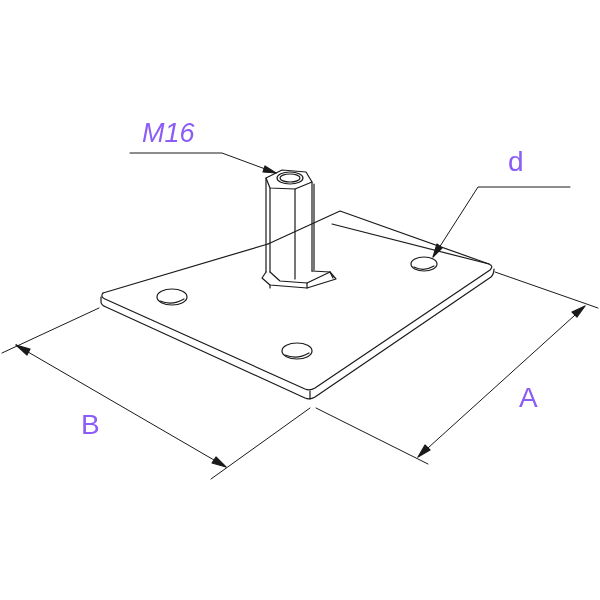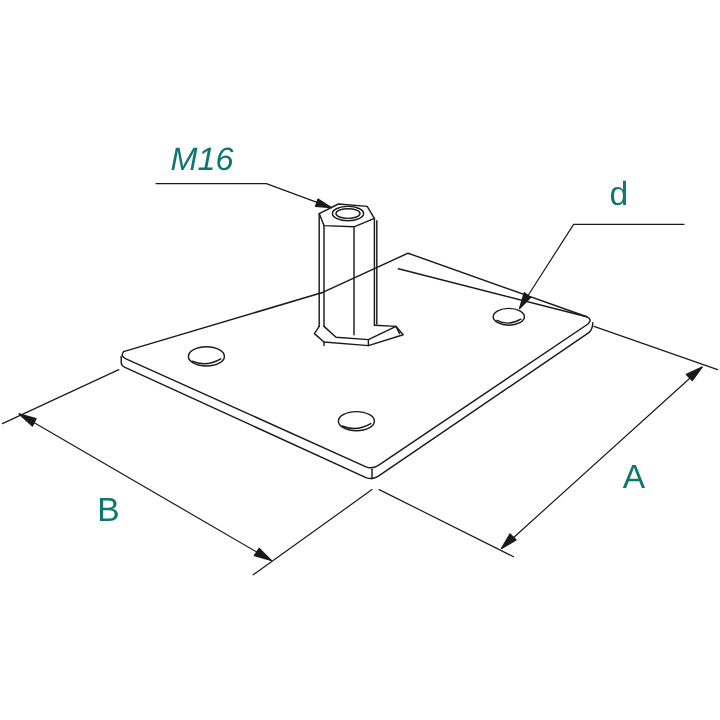--- a/index.html
+++ b/index.html
@@ -1,18 +1,18 @@
 <!DOCTYPE html>
 <html><head>
 <meta charset="utf-8">
 <style>
   html, body { margin:0; padding:0; background:#ffffff; }
   body { width:600px; height:600px; position:relative; overflow:hidden; }
   svg { position:absolute; left:0; top:0; }
-  .lbl { position:absolute; font-family:"Liberation Sans", sans-serif; color:#0f766e; line-height:1; }
+  .lbl { position:absolute; font-family:"Liberation Sans", sans-serif; color:#8b5cf6; line-height:1; }
   .m16 { left:142px; top:120px; font-size:27px; font-style:italic; }
   .d { left:508px; top:148px; font-size:28px; }
   .a { left:519px; top:384px; font-size:28px; }
   .b { left:81px; top:411px; font-size:28px; }
 </style>
 </head>
 <body>
 
 <svg width="600" height="600" viewBox="0 0 600 600">
   <g fill="none" stroke="#1a1a1a" stroke-width="1.2" stroke-linejoin="round" stroke-linecap="round">

